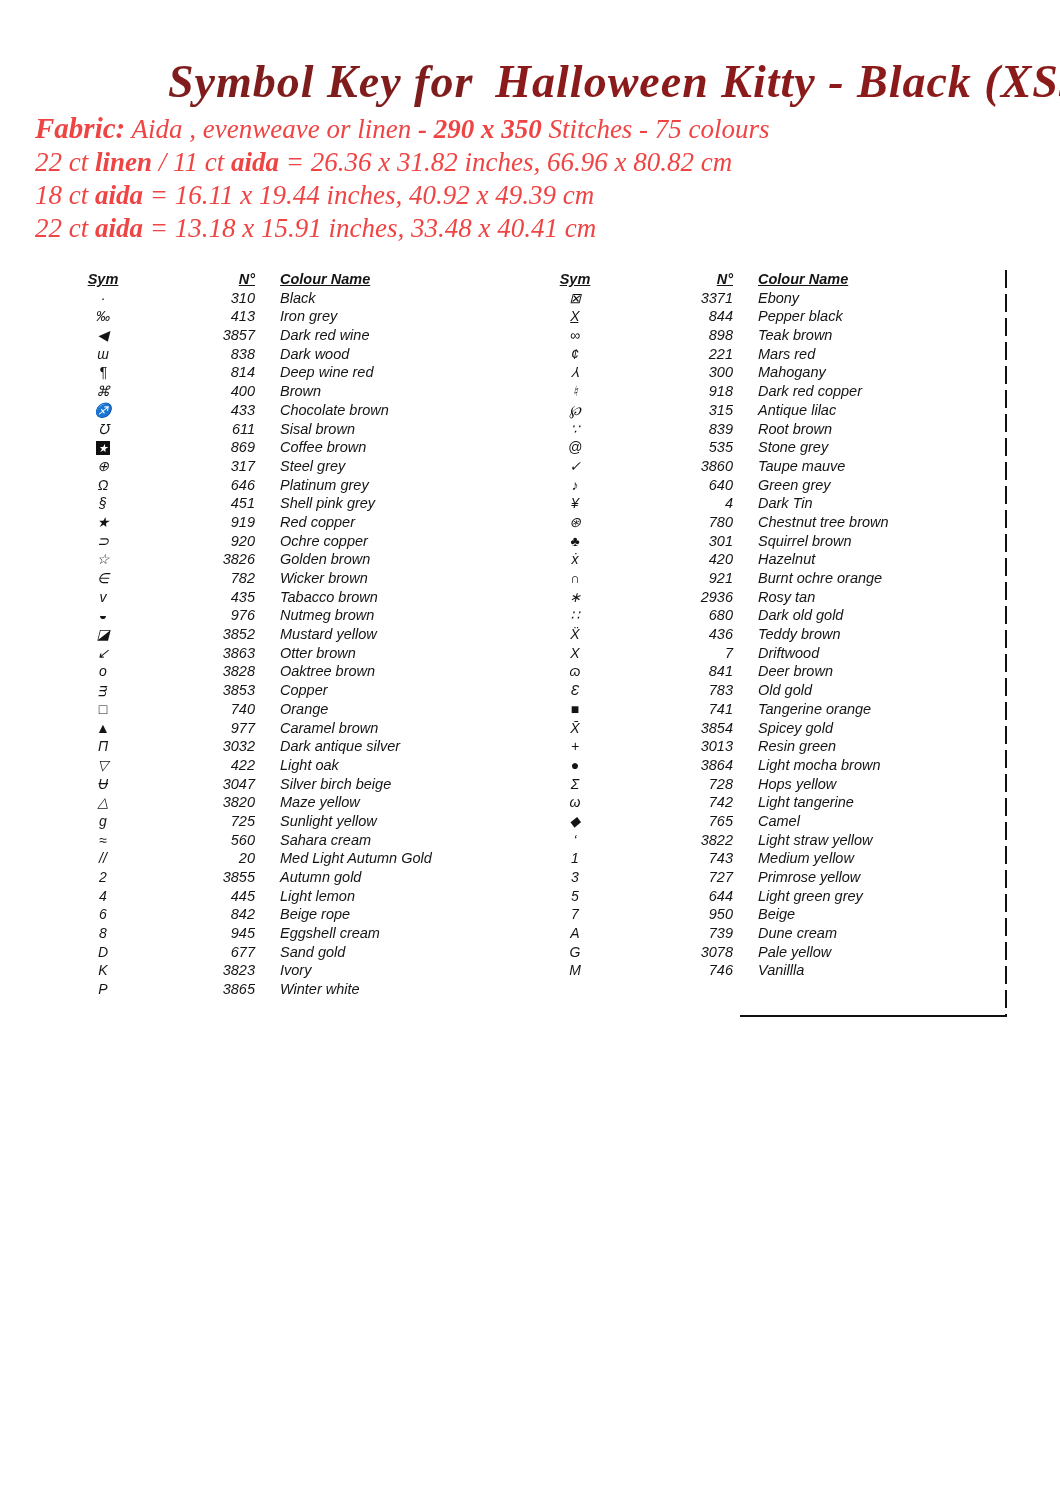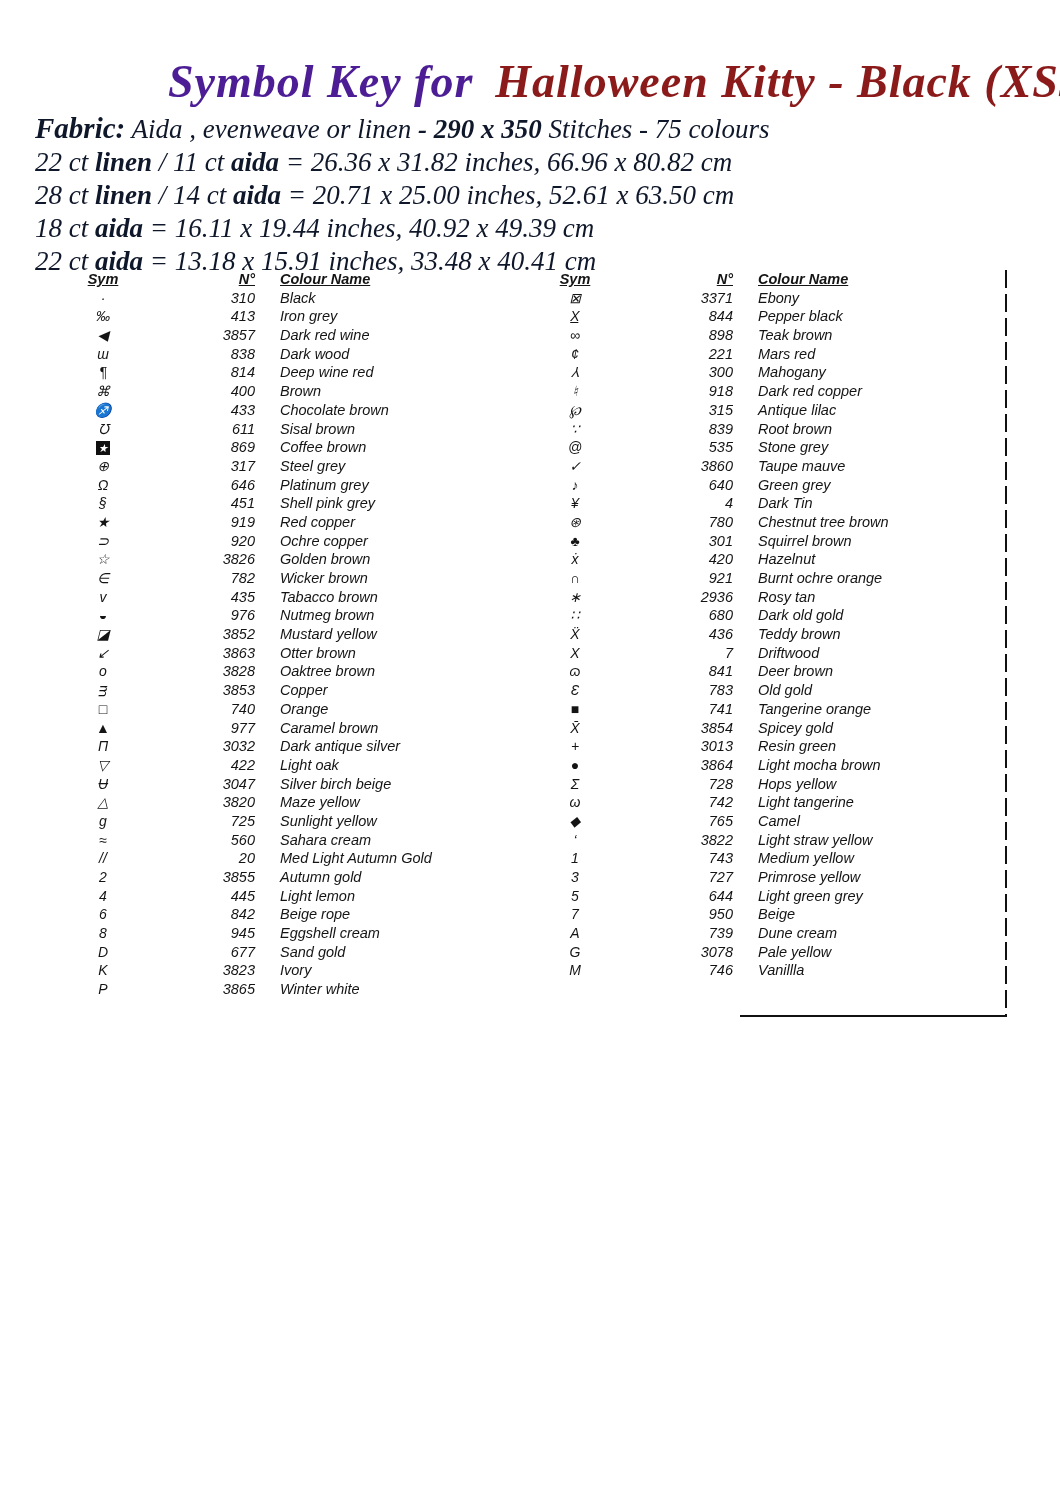--- a/index.html
+++ b/index.html
@@ -11,27 +11,27 @@
     color:#141414;
     overflow:hidden;
   }
   
   .title-row{
     position:absolute;left:168px;top:55px;width:860px;
     font-family:"Liberation Serif",serif;
     font-style:italic;font-weight:bold;
     font-size:46px;letter-spacing:1px;white-space:nowrap;
   }
-  .title-black{color:#4c1d95;font-style:italic;}
+  .title-black{color:#7f1d1d;font-style:italic;}
   .title-red{margin-left:22px;}
   
   .fabric-block{
     position:absolute;left:35px;top:112px;width:1000px;
     font-family:"Liberation Serif",serif;font-style:italic;
-    font-size:27px;color:#0f172a;
+    font-size:27px;color:#ef4444;
   }
   .fabric-line{line-height:33px;white-space:nowrap;}
   .fabric-line .b{font-weight:bold;}
   .fabric-line .b:first-child{font-size:29px;}
   
   .key-col{position:absolute;top:270px;font-style:italic;}
   .key-col.left{left:75px;width:450px;}
   .key-col.right{left:547px;width:458px;}
   .key-head,.key-row{
     display:grid;height:18.7px;line-height:18.7px;
@@ -64,21 +64,20 @@
 
 <div class="page">
 
   <div class="title-row">
     <span class="title-black">Symbol Key for</span><span class="title-red" style="color: rgb(139, 26, 26);">Halloween Kitty - Black (XSs)</span>
   </div>
 
   <div class="fabric-block">
       <div class="fabric-line"><span class="b">Fabric:</span><span>  Aida , evenweave or  linen </span><span class="b">- 290 x 350</span><span> Stitches - 75 colours</span></div>
       <div class="fabric-line"><span>22 ct </span><span class="b">linen</span><span> / 11 ct </span><span class="b">aida</span><span> = 26.36 x 31.82 inches, 66.96 x 80.82 cm</span></div>
-      <div class="fabric-line"><span>28 ct </span><span class="b">linen</span><span> / 14 ct </span><span class="b">aida</span><span> = 20.71 x 25.00 inches, 52.61 x 63.50 cm</span></div>
       <div class="fabric-line"><span>18 ct </span><span class="b">aida</span><span>  = 16.11 x 19.44 inches, 40.92 x 49.39 cm</span></div>
       <div class="fabric-line"><span>22 ct </span><span class="b">aida</span><span> = 13.18 x 15.91 inches, 33.48 x 40.41 cm</span></div>
     </div>
 
   <div class="key-col left">
     <div class="key-head">
       <span class="c-sym">Sym</span>
       <span class="c-num">N°</span>
       <span></span>
       <span class="c-name">Colour Name</span>

